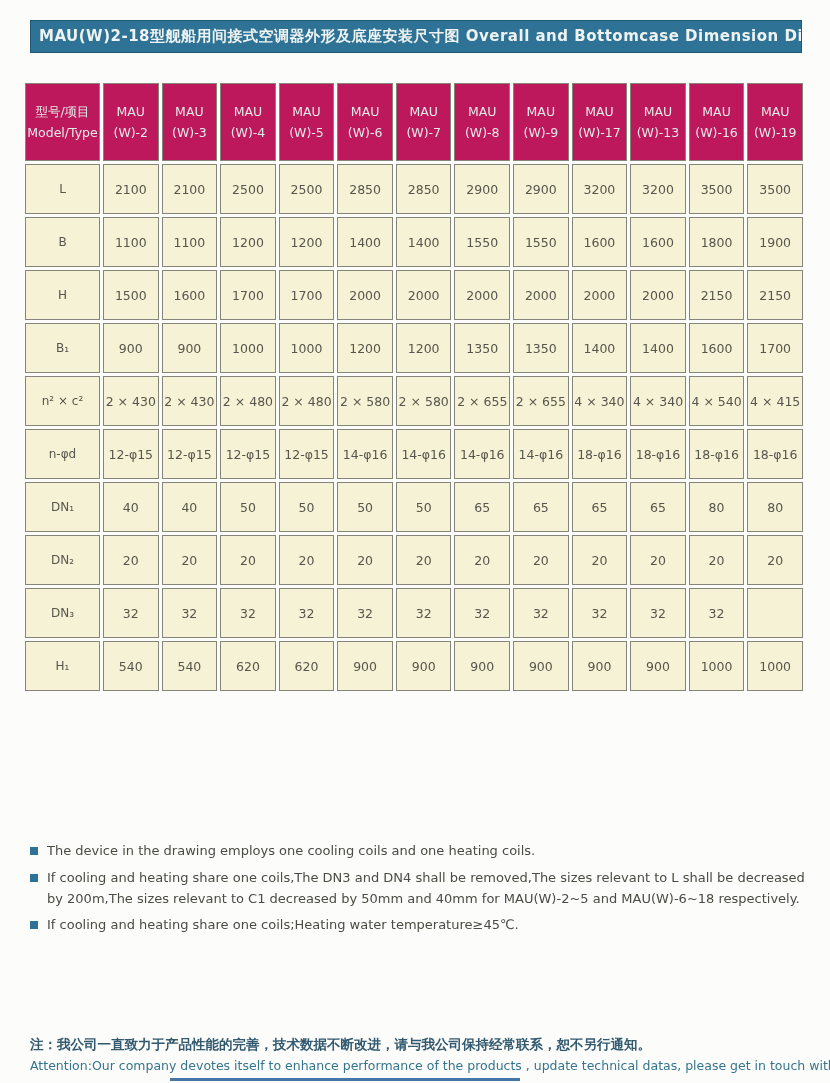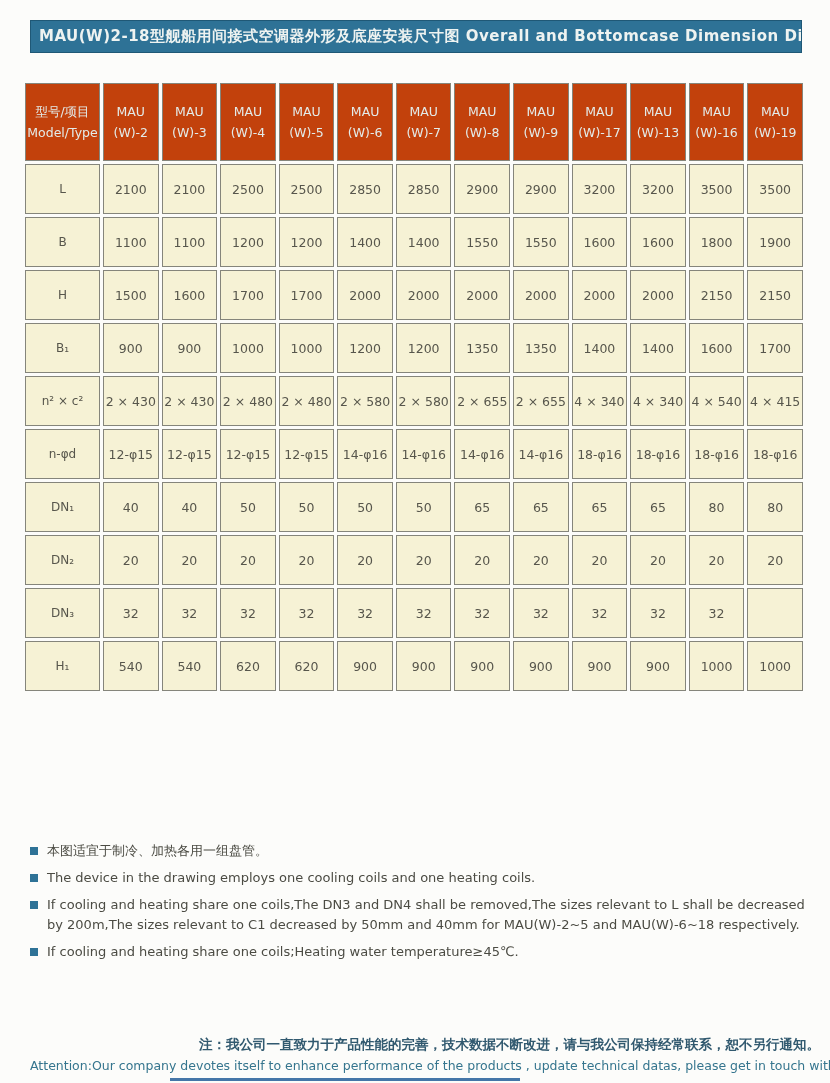--- a/index.html
+++ b/index.html
@@ -26,41 +26,41 @@
     border-collapse:separate; border-spacing:3px;
     table-layout:fixed;
   }
   table.dim th, table.dim td {
     border:1px solid #85857b;
     text-align:center; vertical-align:middle;
     font-weight:normal;
     overflow:hidden;
   }
   table.dim thead th {
-    background:#c2410c; color:#e3ebe9;
+    background:#be185d; color:#e3ebe9;
     height:78px; font-size:12.5px; line-height:1.7;
   }
   table.dim tbody th, table.dim tbody td {
     background:#f6f2d5; color:#57564c;
     height:50px; font-size:12.5px;
   }
   table.dim tbody th { font-size:12px; }
 
   
   .notes { position:absolute; left:30px; top:841px; width:782px; }
   .note { display:flex; align-items:flex-start; margin-bottom:6px;
           font-size:13px; color:#4b4b43; line-height:1.6; }
   .note .bullet { flex:none; width:8px; height:8px; background:#2e7296; margin:6px 9px 0 0; }
   .note .note-text { flex:1; }
 
   
   .footer-cn {
     position:absolute; left:30px; top:1036px; width:790px;
     font-size:13.5px; font-weight:bold; color:#31596f;
-    white-space:nowrap; overflow:hidden;text-align:right;
+    white-space:nowrap; overflow:hidden;
   }
   .footer-en {
     position:absolute; left:30px; top:1058px; width:800px;
     font-size:12.5px; color:#35758e;
     white-space:nowrap; overflow:hidden;
   }
   .bottom-rule {
     position:absolute; left:170px; top:1078px; width:350px; height:3px;
     background:#4576a8;
   }
@@ -284,24 +284,20 @@
           <td>900</td>
           <td>1000</td>
           <td>1000</td>
         </tr>
       </tbody>
   </table>
 
   <div class="notes" id="notes">
       <div class="note">
         <span class="bullet"></span>
-        <span class="note-text">本图适宜于制冷、加热各用一组盘管。</span>
-      </div>
-      <div class="note">
-        <span class="bullet"></span>
         <span class="note-text">The device in the drawing employs one cooling coils and one heating coils.</span>
       </div>
       <div class="note">
         <span class="bullet"></span>
         <span class="note-text">If cooling and heating share one coils,The DN3 and DN4 shall be removed,The sizes relevant to L shall be decreased by 200m,The sizes relevant to C1 decreased by 50mm and 40mm for MAU(W)-2~5 and MAU(W)-6~18 respectively.</span>
       </div>
       <div class="note">
         <span class="bullet"></span>
         <span class="note-text">If cooling and heating share one coils;Heating water temperature≥45℃.</span>
       </div>

